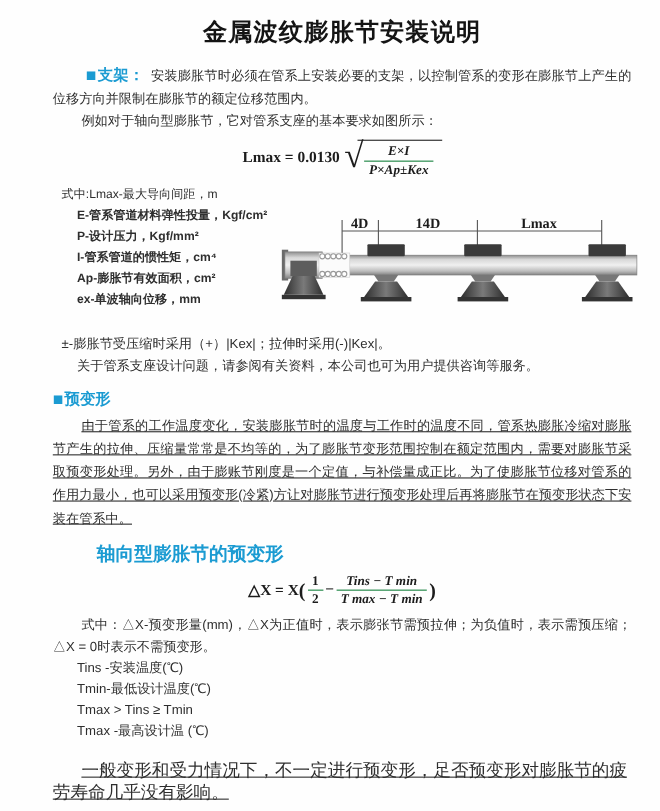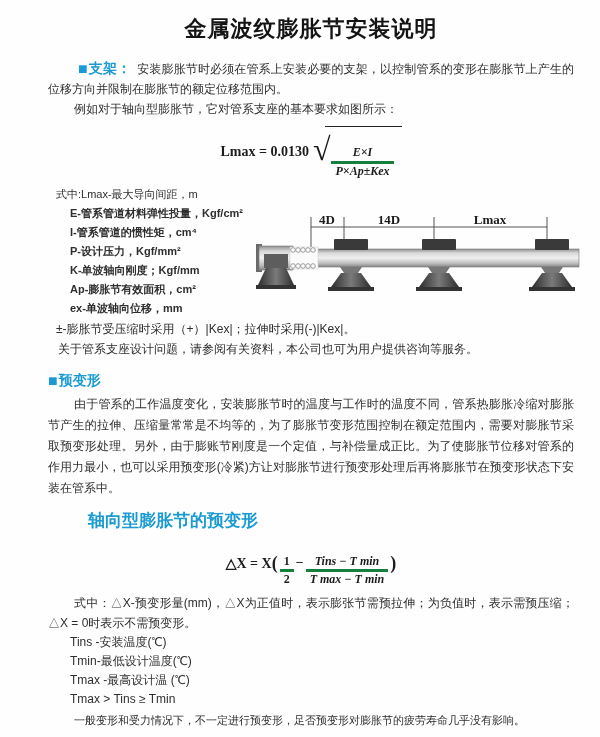--- a/index.html
+++ b/index.html
@@ -50,52 +50,52 @@
   }
   .formula .lhs, .formula .rhs, .formula .op{ font-size:14px; vertical-align:middle; }
   .frac{
     display:inline-block;
     vertical-align:middle;
     text-align:center;
     font-size:12px;
     line-height:1.15;
     margin:0 2px;
   }
-  .frac .num{ display:block; border-bottom:3px solid #15803d; padding:0 4px 1px;margin-top:16px; }
+  .frac .num{ display:block; border-bottom:1px solid #15803d; padding:0 4px 1px; }
   .frac .den{ display:block; padding:1px 4px 0; }
   .it{ font-style:italic; }
   .sqrt{ display:inline-block; vertical-align:middle; white-space:nowrap; }
   .rad{ font-size:32px; font-weight:400; vertical-align:middle; line-height:1; display:inline-block; transform:translateY(-3px); }
   .sqrt-body{ display:inline-block; vertical-align:middle; border-top:1.5px solid #222; margin-left:-5px; padding:3px 6px 0 4px; }
 
   
   .defs-wrap{ position:relative; height:134px; margin-top:2px; }
   .def-line{ font-size:11px; line-height:19px; white-space:nowrap; }
   .def-line.lv0{ margin-left:8px; }
   .def-line.lv1{ margin-left:22px;font-weight:bold; }
   .note-line{ font-size:12px; line-height:20px; margin-left:8px; white-space:nowrap; }
-  .note-line.lv1{ margin-left:10px; }
+  .note-line.lv1{ margin-left:22px; }
 
   .diagram{ position:absolute; left:208px; top:26px; width:360px; height:96px; }
 
   .sec-head-block{ margin:12px 0 4px; }
-  .pre-para{ font-size:12px; line-height:21px; text-align:justify; text-indent:26px; }
+  .pre-para{ font-size:12px; line-height:21px; text-align:justify; text-indent:26px;text-decoration:underline; }
 
   .sub-head{
     color:var(--accent);
     font-size:17px;
     font-weight:700;
     margin:10px 0 6px;
   }
   .sub-head.axial{ margin-left:40px; }
   .sub-head.lateral{ margin-left:6px; margin-top:12px; }
 
   .legend-para{ font-size:12px; line-height:20px; text-align:justify; text-indent:26px; margin-top:4px; }
   .temp-line{ font-size:12px; line-height:19px; margin-left:22px; white-space:nowrap; }
-  .closing-line{ font-size:11px; line-height:20px; text-indent:26px; margin-top:1px; }
+  .closing-line{ font-size:16px; line-height:20px; text-indent:26px; margin-top:17px;text-decoration:underline; }
 
   .f2-paren{ font-size:18px; vertical-align:middle; font-weight:700; }
 </style>
 </head>
 <body>
 
 <div class="doc">
 
   <h1 class="title">金属波纹膨胀节安装说明</h1>
 
@@ -104,23 +104,22 @@
   <p class="body-text para-indent">例如对于轴向型膨胀节，它对管系支座的基本要求如图所示：</p>
 
   <div class="formula">
     <span class="lhs">Lmax = 0.0130</span>
     <span class="sqrt"><span class="rad">√</span><span class="sqrt-body"><span class="frac it"><span class="num">E×I</span><span class="den">P×Ap±Kex</span></span></span></span>
   </div>
 
   <div class="defs-wrap">
     <div class="def-line lv0">式中:Lmax-最大导向间距，m</div>
     <div class="def-line lv1">E-管系管道材料弹性投量，Kgf/cm²</div>
+    <div class="def-line lv1">P-设计压力，Kgf/mm²</div>
     <div class="def-line lv1">I-管系管道的惯性矩，cm⁴</div>
-    <div class="def-line lv1">P-设计压力，Kgf/mm²</div>
-    <div class="def-line lv1">K-单波轴向刚度；Kgf/mm</div>
     <div class="def-line lv1">Ap-膨胀节有效面积，cm²</div>
     <div class="def-line lv1">ex-单波轴向位移，mm</div>
 
     <svg class="diagram" viewBox="0 0 360 96" xmlns="http://www.w3.org/2000/svg">
       <defs>
         <linearGradient id="pg" x1="0" y1="0" x2="0" y2="1">
           <stop offset="0" stop-color="#8f8f8f"></stop>
           <stop offset="0.22" stop-color="#d8d8d8"></stop>
           <stop offset="0.5" stop-color="#f0f0f0"></stop>
           <stop offset="0.8" stop-color="#bdbdbd"></stop>
@@ -204,19 +203,19 @@
   <h3 class="sub-head axial">轴向型膨胀节的预变形</h3>
 
   <div class="formula">
     <span class="lhs">△X = X</span><span class="f2-paren">(</span><span class="frac"><span class="num">1</span><span class="den">2</span></span><span class="op">−</span><span class="frac it"><span class="num">Tins − T min</span><span class="den">T max − T min</span></span><span class="f2-paren">)</span>
   </div>
 
   <p class="legend-para">式中：△X-预变形量(mm)，△X为正值时，表示膨张节需预拉伸；为负值时，表示需预压缩；△X = 0时表示不需预变形。</p>
 
   <div class="temp-line">Tins -安装温度(℃)</div>
   <div class="temp-line">Tmin-最低设计温度(℃)</div>
+  <div class="temp-line">Tmax &gt; Tins ≥ Tmin</div>
   <div class="temp-line">Tmax -最高设计温 (℃)</div>
-  <div class="temp-line">Tmax &gt; Tins ≥ Tmin</div>
   <div class="closing-line">一般变形和受力情况下，不一定进行预变形，足否预变形对膨胀节的疲劳寿命几乎没有影响。</div>
 
   <h3 class="sub-head lateral">横向型膨胀节的预变形-冷紧</h3>
 
 </div>
 
 </body></html>

